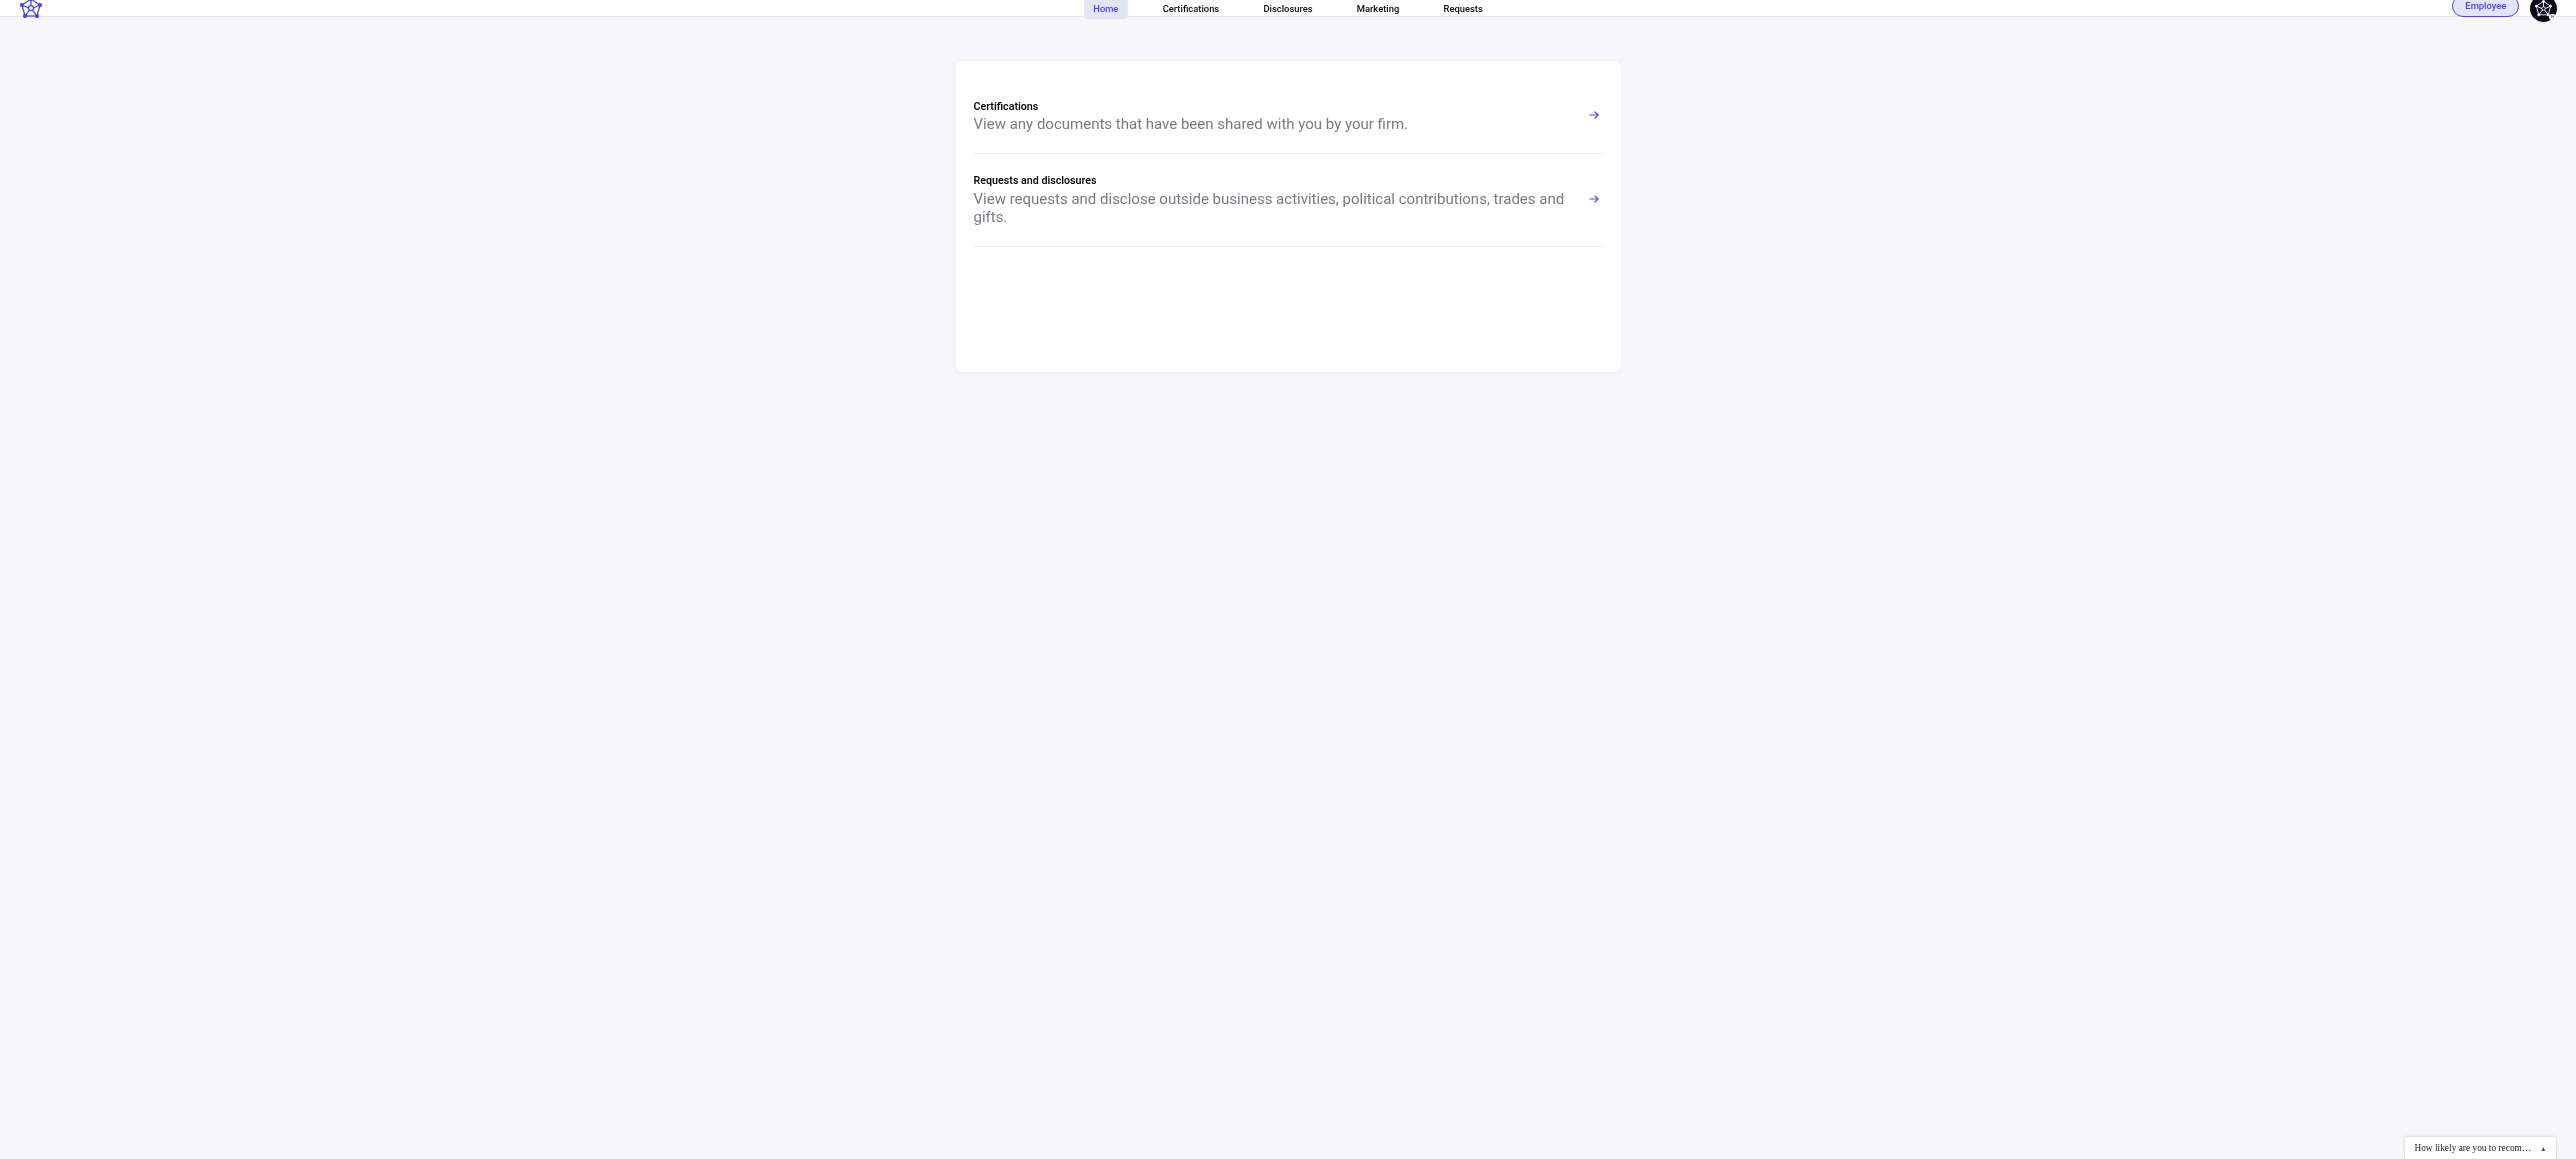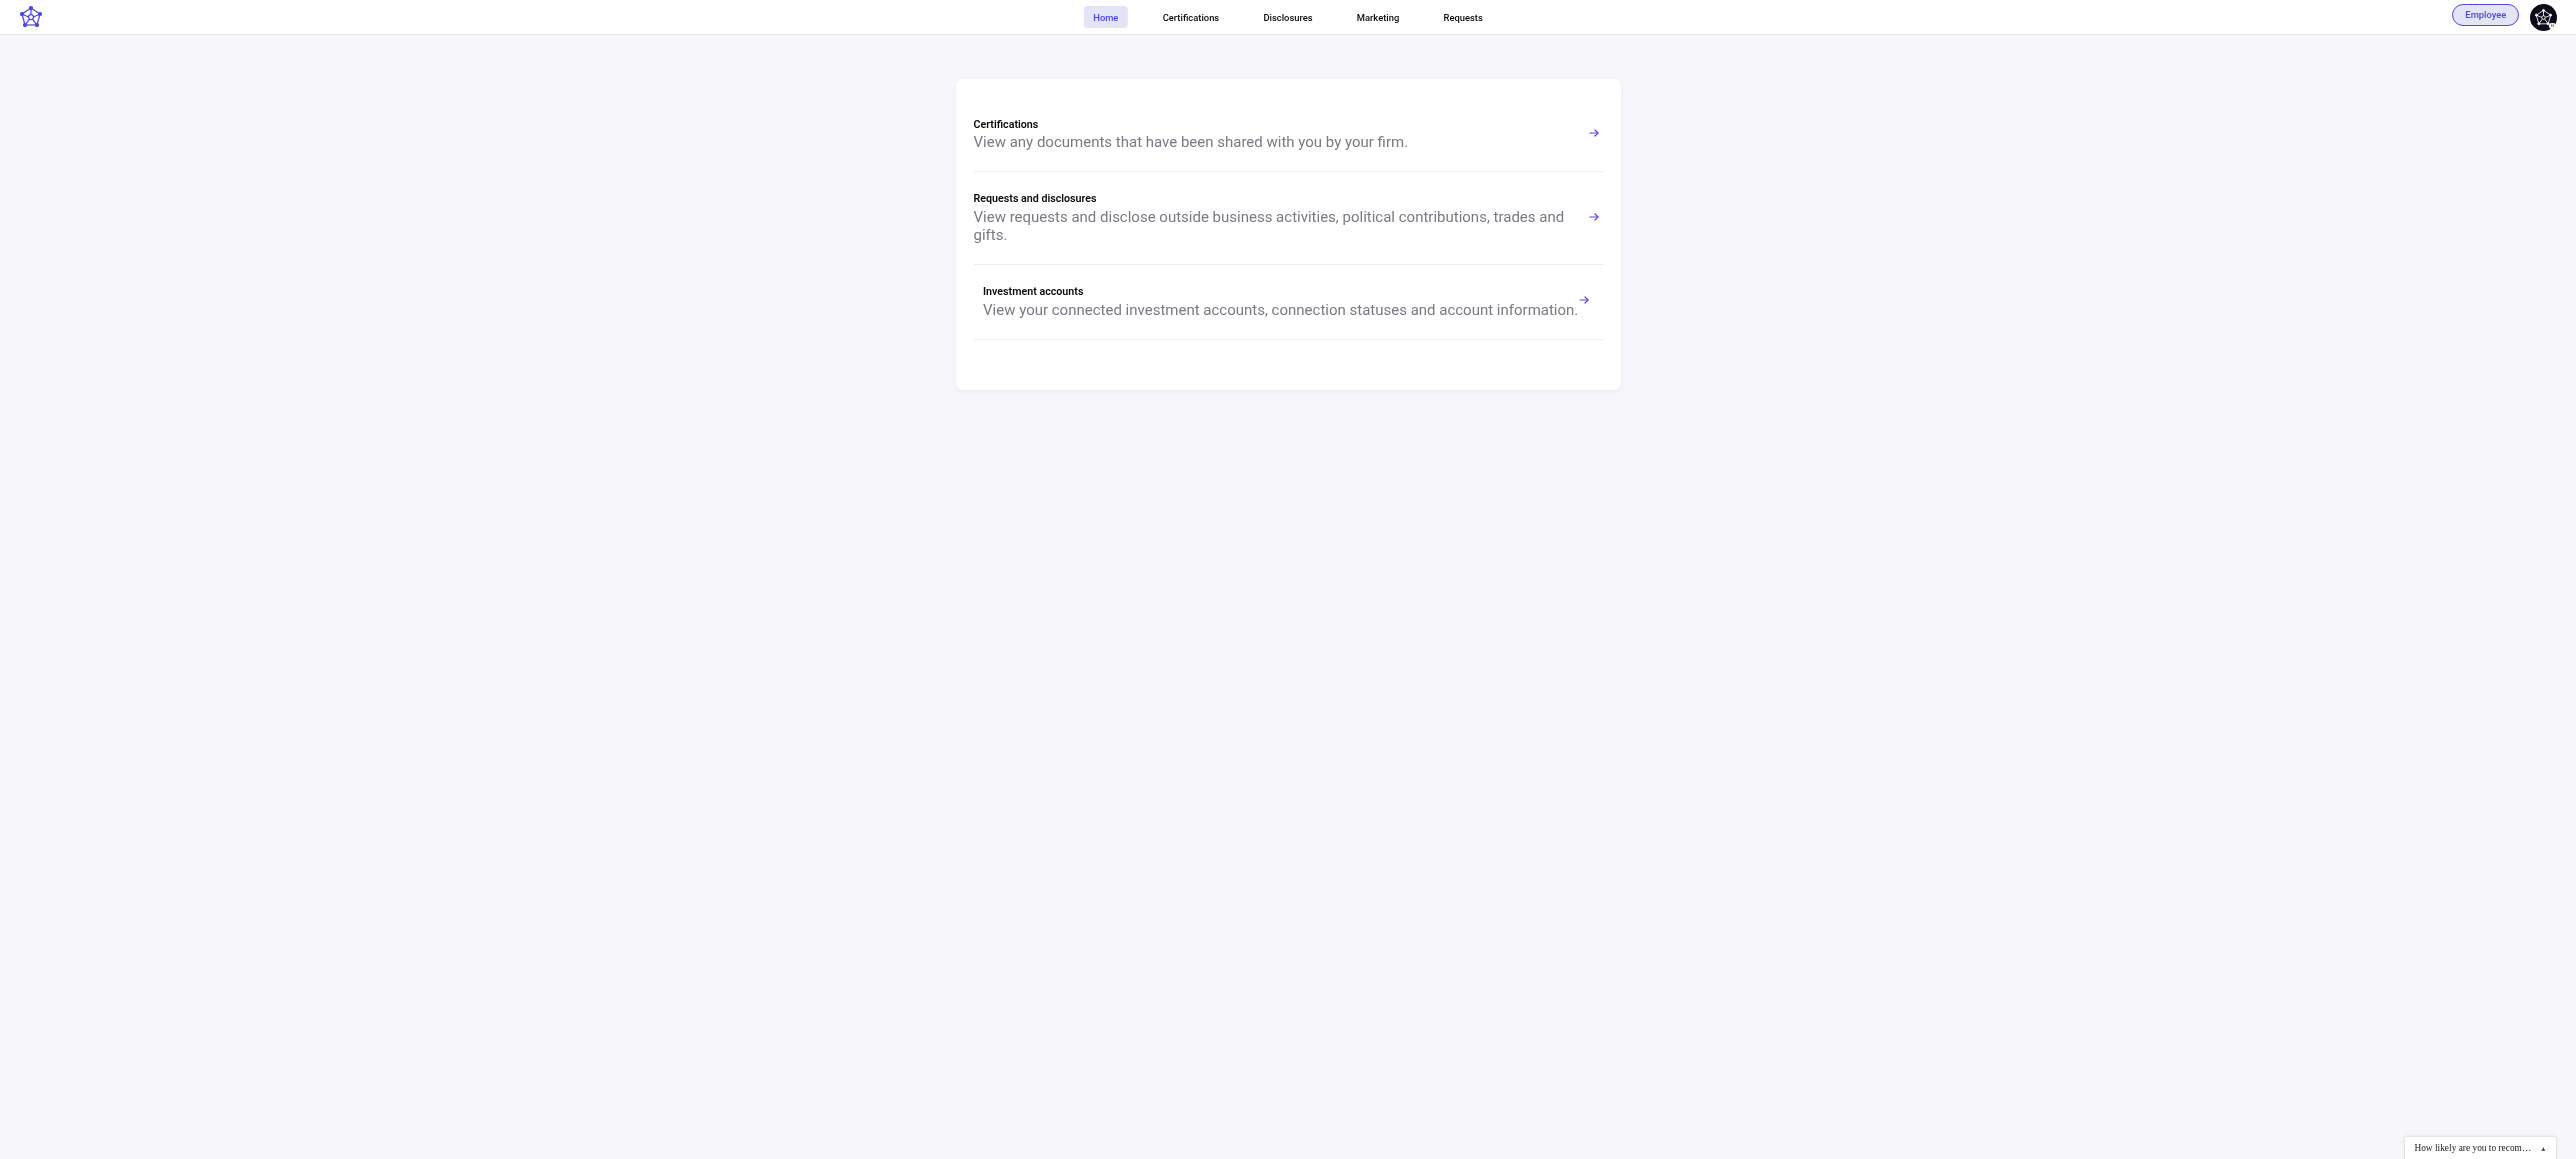--- a/index.html
+++ b/index.html
@@ -8,21 +8,21 @@
       box-sizing: border-box;
     }
     body {
       font-family: -apple-system, BlinkMacSystemFont, 'Segoe UI', Roboto, Helvetica, Arial, sans-serif;
       background-color: #f7f7fb;
       min-height: 100vh;
     }
     .header {
       background-color: #ffffff;
       border-bottom: 0.7px solid #e5e5e8;
-      height: 35px;
+      height: 17px;
       display: flex;
       align-items: center;
       justify-content: space-between;
       padding: 0 19px;
     }
     .header-left {
       display: flex;
       align-items: center;
     }
     .logo {
@@ -262,32 +262,20 @@
         <div class="list-desc">View requests and disclose outside business activities, political contributions, trades and gifts.</div>
       </div>
       <div class="arrow">
         <svg viewBox="0 0 24 24" fill="none" stroke="currentColor" stroke-width="2.4" stroke-linecap="round" stroke-linejoin="round">
           <line x1="4" y1="12" x2="20" y2="12"></line>
           <polyline points="14 6 20 12 14 18"></polyline>
         </svg>
       </div>
     </div>
 
-    <div class="list-row">
-      <div class="list-row-left">
-        <div class="list-title">Investment accounts</div>
-        <div class="list-desc">View your connected investment accounts, connection statuses and account information.</div>
-      </div>
-      <div class="arrow">
-        <svg viewBox="0 0 24 24" fill="none" stroke="currentColor" stroke-width="2.4" stroke-linecap="round" stroke-linejoin="round">
-          <line x1="4" y1="12" x2="20" y2="12"></line>
-          <polyline points="14 6 20 12 14 18"></polyline>
-        </svg>
-      </div>
-    </div>
 
   </div>
 </main>
 
 <div class="feedback-widget">
   <span class="feedback-text">How likely are you to recommen…</span>
   <span class="feedback-caret">▲</span>
 </div>
 
 

